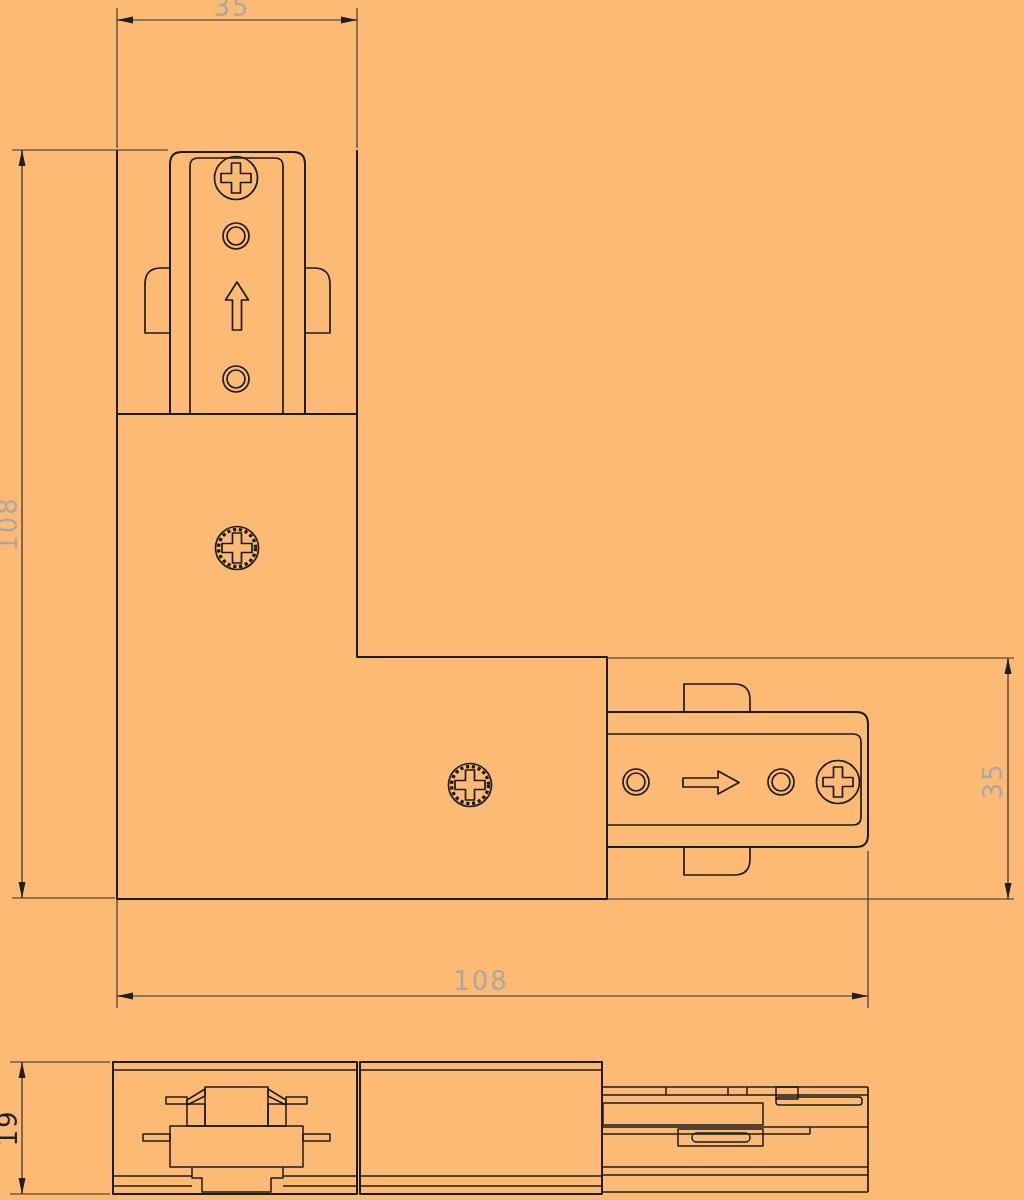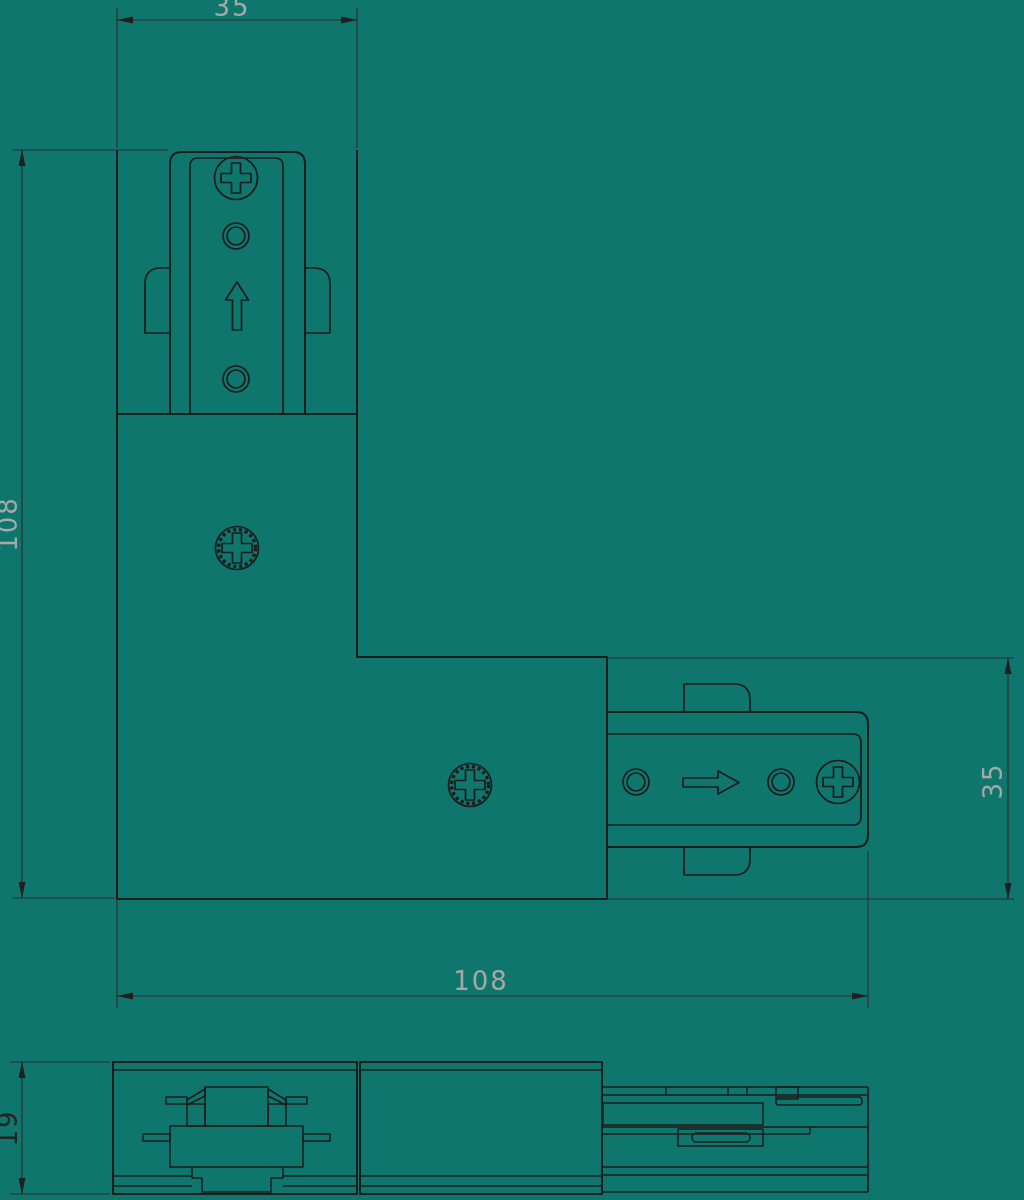--- a/index.html
+++ b/index.html
@@ -1,16 +1,16 @@
 <!DOCTYPE html>
 <html><head>
 <meta charset="utf-8">
 <style>
   html,body{margin:0;padding:0;background:#ffffff;}
-  .page{width:1024px;height:1200px;position:relative;background:#0f766e;overflow:hidden;}
+  .page{width:1024px;height:1200px;position:relative;background:#fdba74;overflow:hidden;}
   svg{display:block;}
   .obj{fill:none;stroke:#1c1c1c;stroke-width:2;stroke-linejoin:round;stroke-linecap:butt;}
   .obj2{fill:none;stroke:#1c1c1c;stroke-width:1.7;stroke-linejoin:round;}
   .thin{fill:none;stroke:#1c1c1c;stroke-width:1.5;stroke-linejoin:round;}
   .dim{fill:none;stroke:#2e2e2e;stroke-width:1.2;}
   .ext{fill:none;stroke:#2e2e2e;stroke-width:1.1;}
   .arrowhead{fill:#1f1f1f;stroke:none;}
   .dimtext{font-family:"DejaVu Sans",sans-serif;font-size:26px;letter-spacing:2px;}
   .hatchring{fill:none;stroke:#1c1c1c;stroke-width:3.4;stroke-dasharray:3.2 2.7;}
 </style>

